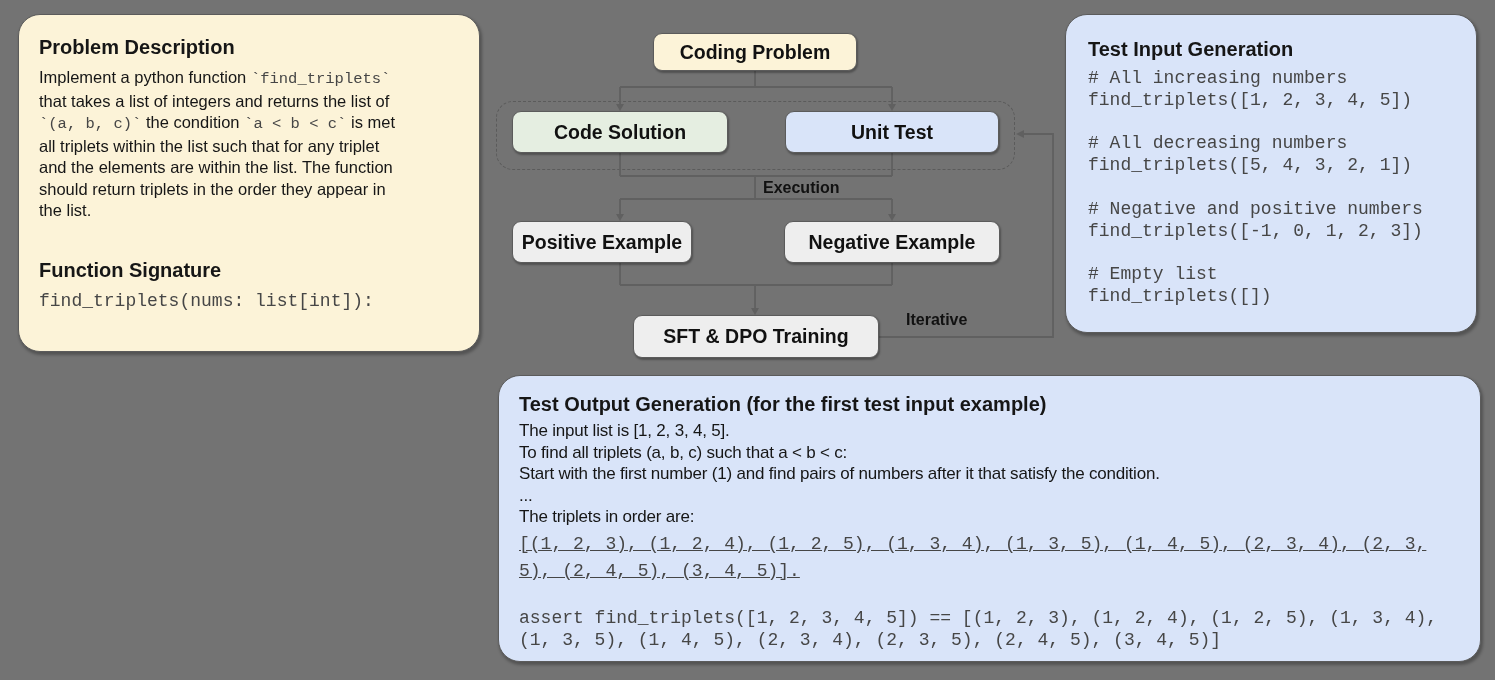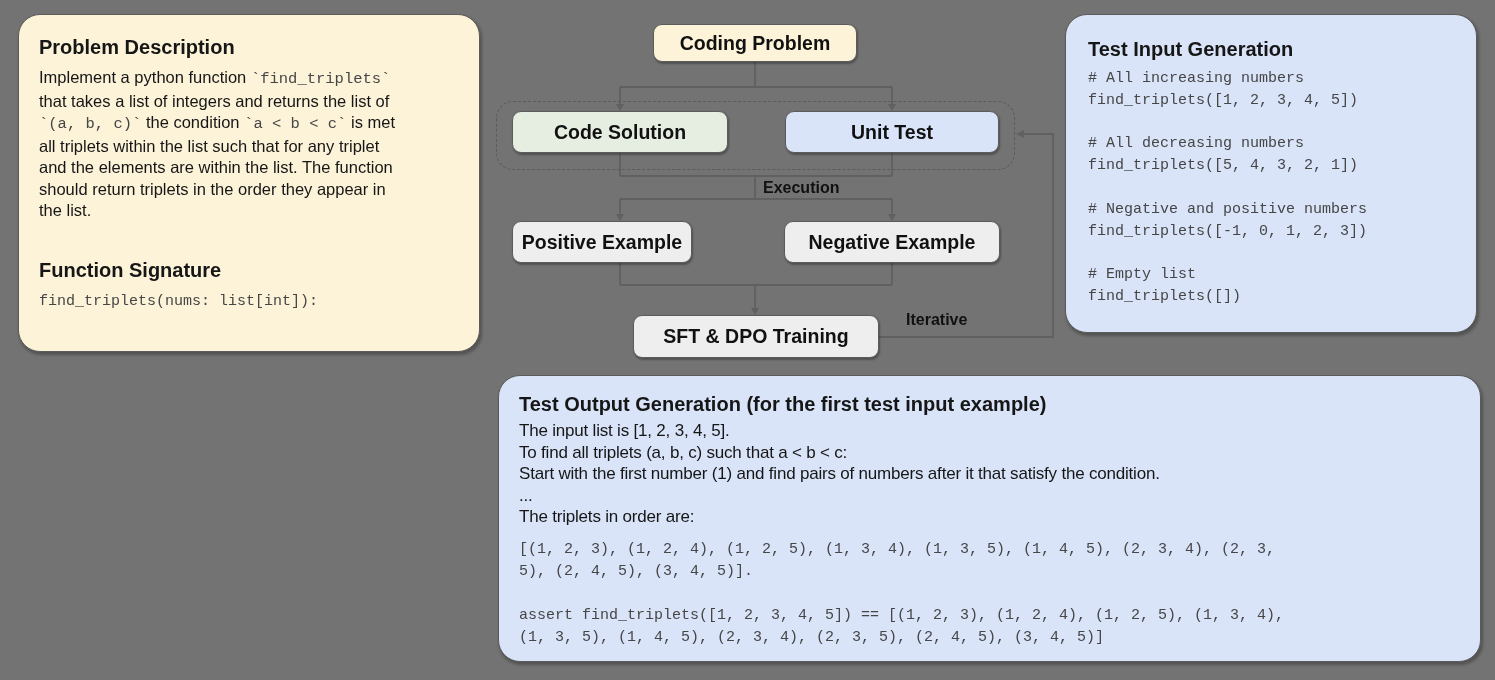--- a/index.html
+++ b/index.html
@@ -46,39 +46,39 @@
   .bline code {
     font-family: "Liberation Mono", monospace;
     font-size: 15.5px;
     color: var(--code_text, #464646);
   }
   .sig-title { margin-top: 36px !important; }
 
   .code-block {
     margin: 0;
     font-family: "Liberation Mono", monospace;
-    font-size: 15px;
+    font-size: 18px;
     line-height: 21.8px;
     color: var(--code_text, #464646);
     white-space: pre-wrap;
   }
   .code-block--sig   { margin-top: 9px;  }
   .code-block--input { margin-top: 7px;  }
   .code-block--gen   { margin-top: 27px; line-height: 22.5px; }
 
   
   .out-lines { margin-top: 4px; }
   .out-line {
     font-size: 17px;
     line-height: 21.5px;
     letter-spacing: -0.2px;
     white-space: pre;
     color: var(--text, #161616);
   }
-  .code-block--list   { margin-top: 11px;  line-height: 22px; }
+  .code-block--list   { margin-top: 3px;  line-height: 27px; text-decoration: underline; }
   .code-block--assert { margin-top: 22px; line-height: 22px; }
 
   
   .node {
     position: absolute;
     box-sizing: border-box;
     display: flex;
     align-items: center;
     justify-content: center;
     border: 1.7px solid var(--node_border, #5B5B5B);
@@ -179,21 +179,21 @@
     <polygon class="head" points="616,214 624,214 620,221"></polygon>
     <polygon class="head" points="888,214 896,214 892,221"></polygon>
 
     <path class="edge" d="M620 263 V285 M892 263 V285 M620 285 H892 M755 285 V308"></path>
     <polygon class="head" points="751,308 759,308 755,315"></polygon>
 
     <path class="edge" d="M879 337 H1053 V134 H1021"></path>
     <polygon class="head" points="1024,130 1024,138 1016,134"></polygon>
   </svg>
 
-  <div class="node node--cream" style="left:653px; top:24px; width:204px; height:38px;">Coding Problem</div>
+  <div class="node node--cream" style="left:653px; top:33px; width:204px; height:38px;">Coding Problem</div>
 
   <div class="node node--green" style="left:512px; top:111px; width:216px; height:42px;">Code Solution</div>
 
   <div class="node node--blue" style="left:785px; top:111px; width:214px; height:42px;">Unit Test</div>
 
   <div class="node node--gray" style="left:512px; top:221px; width:180px; height:42px;">Positive Example</div>
 
   <div class="node node--gray" style="left:784px; top:221px; width:216px; height:42px;">Negative Example</div>
 
   <div class="node node--gray" style="left:633px; top:315px; width:246px; height:43px;">SFT &amp; DPO Training</div>

